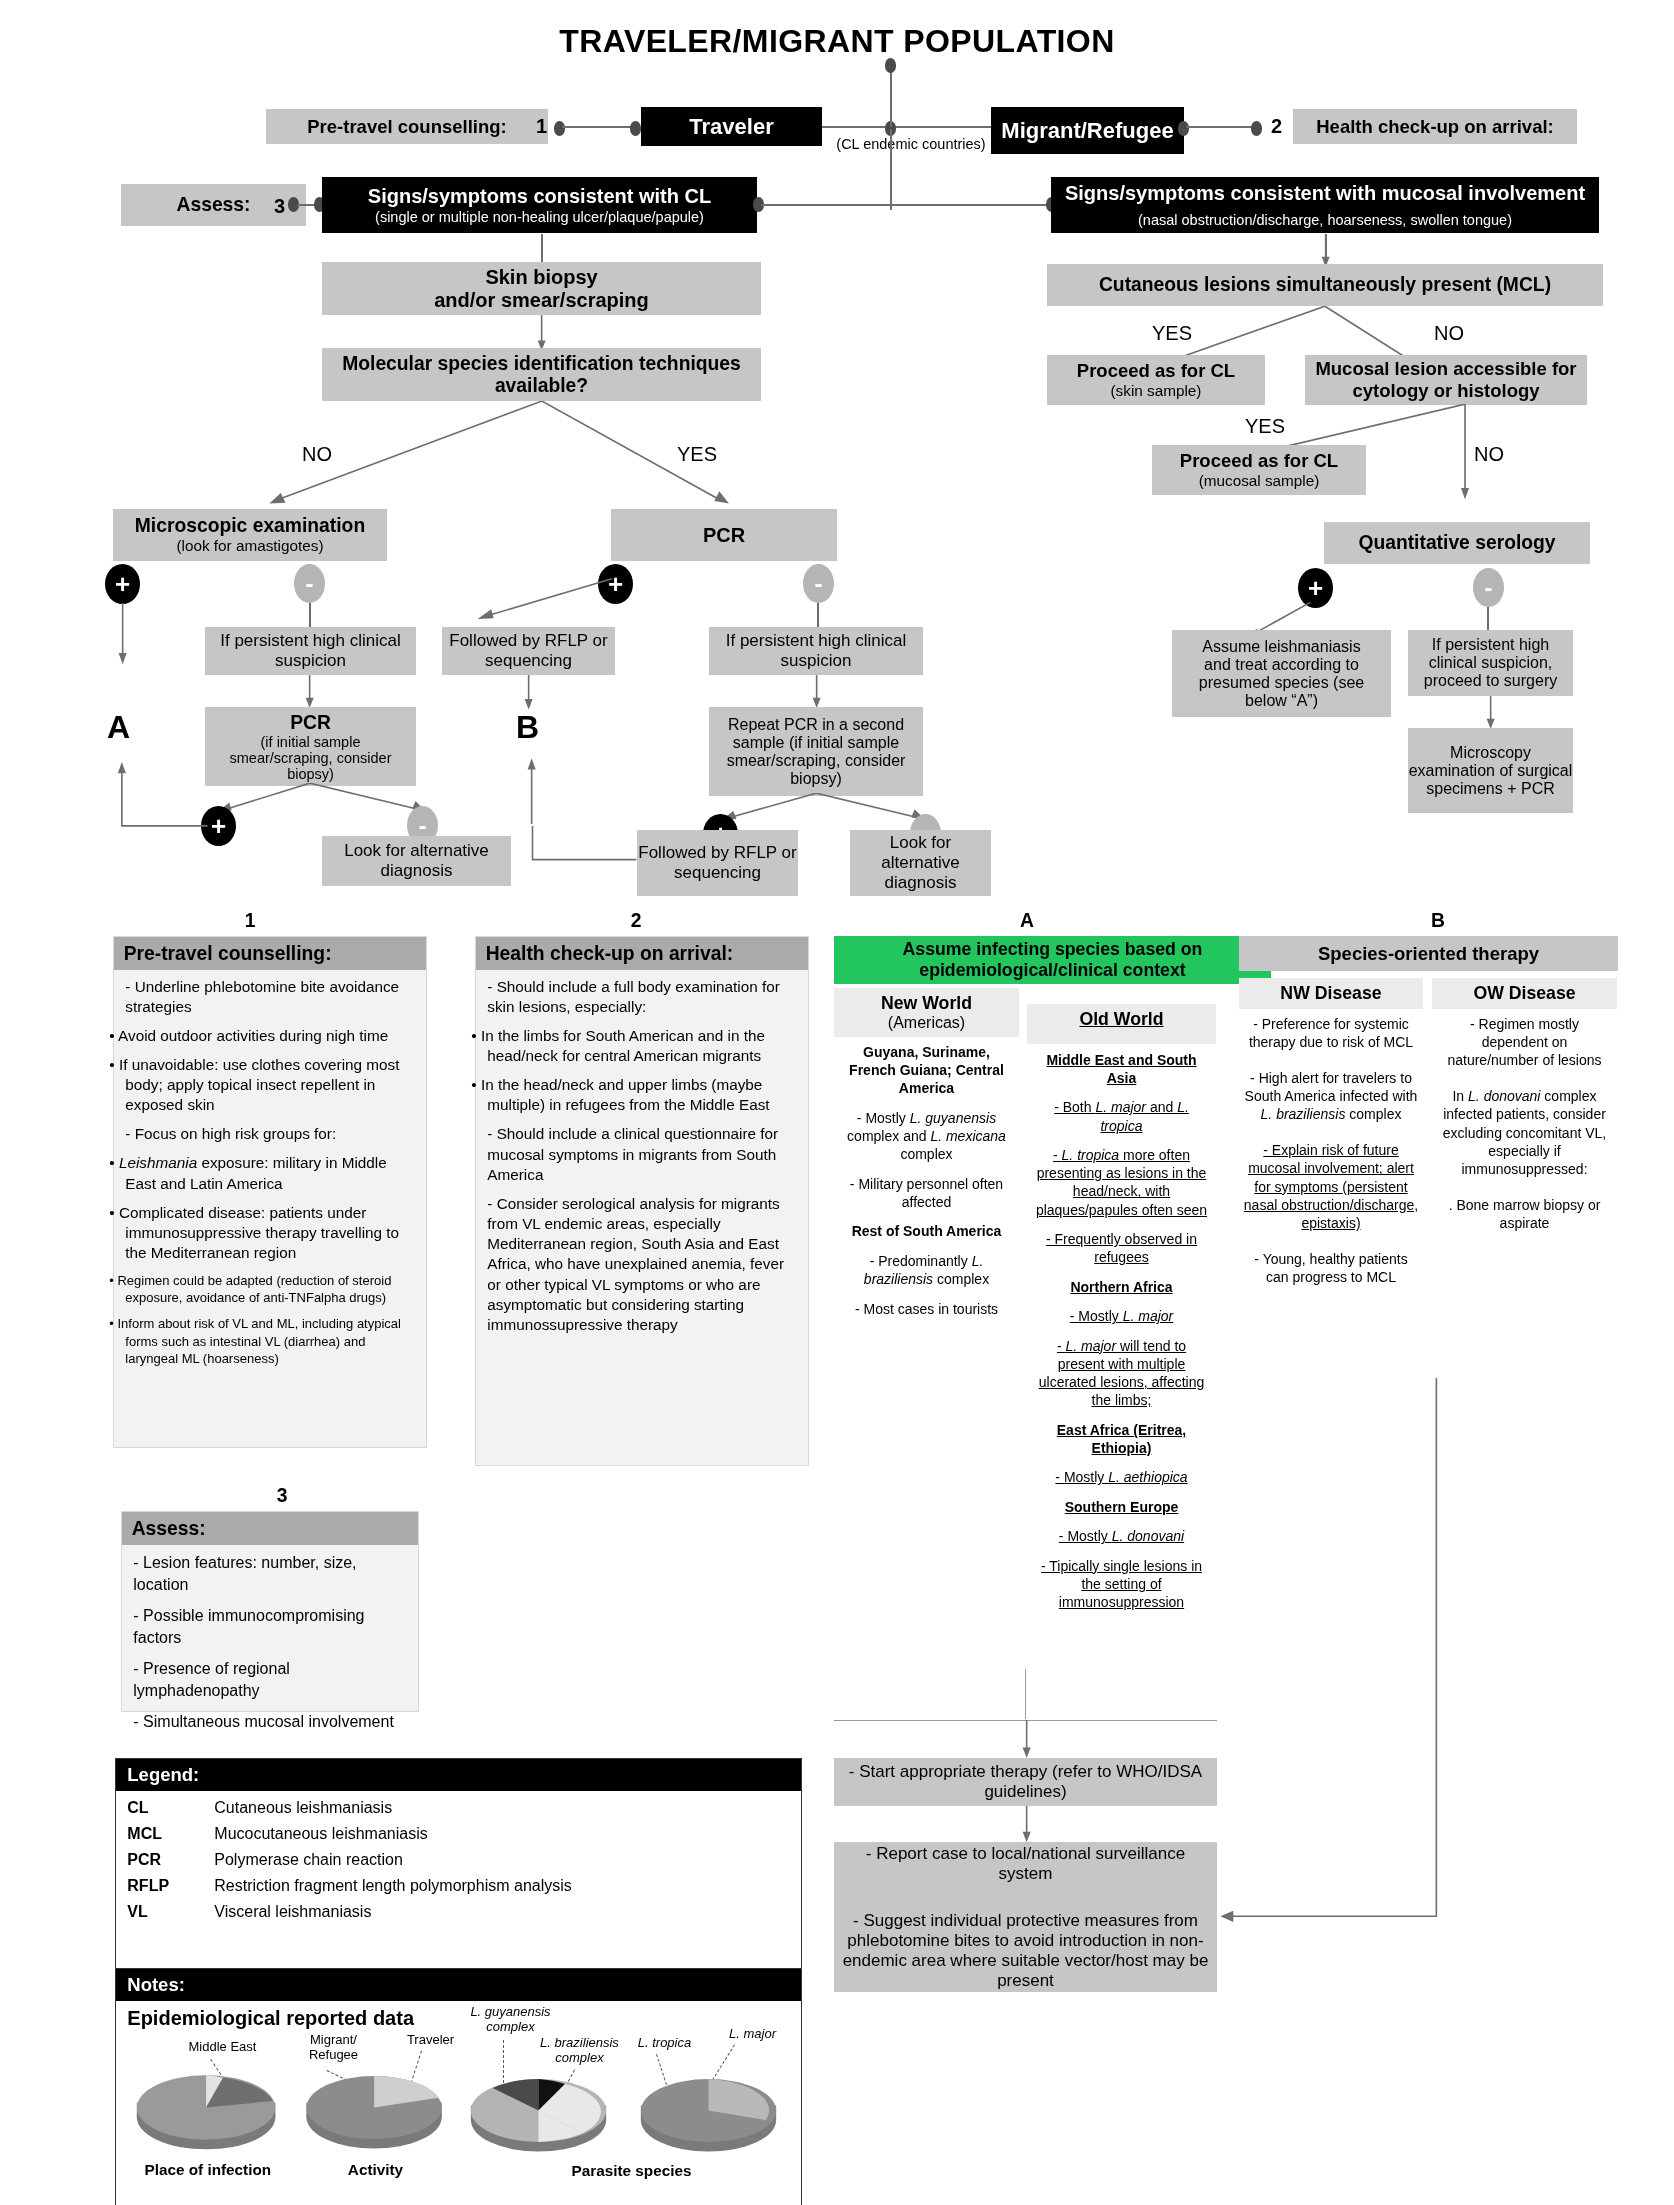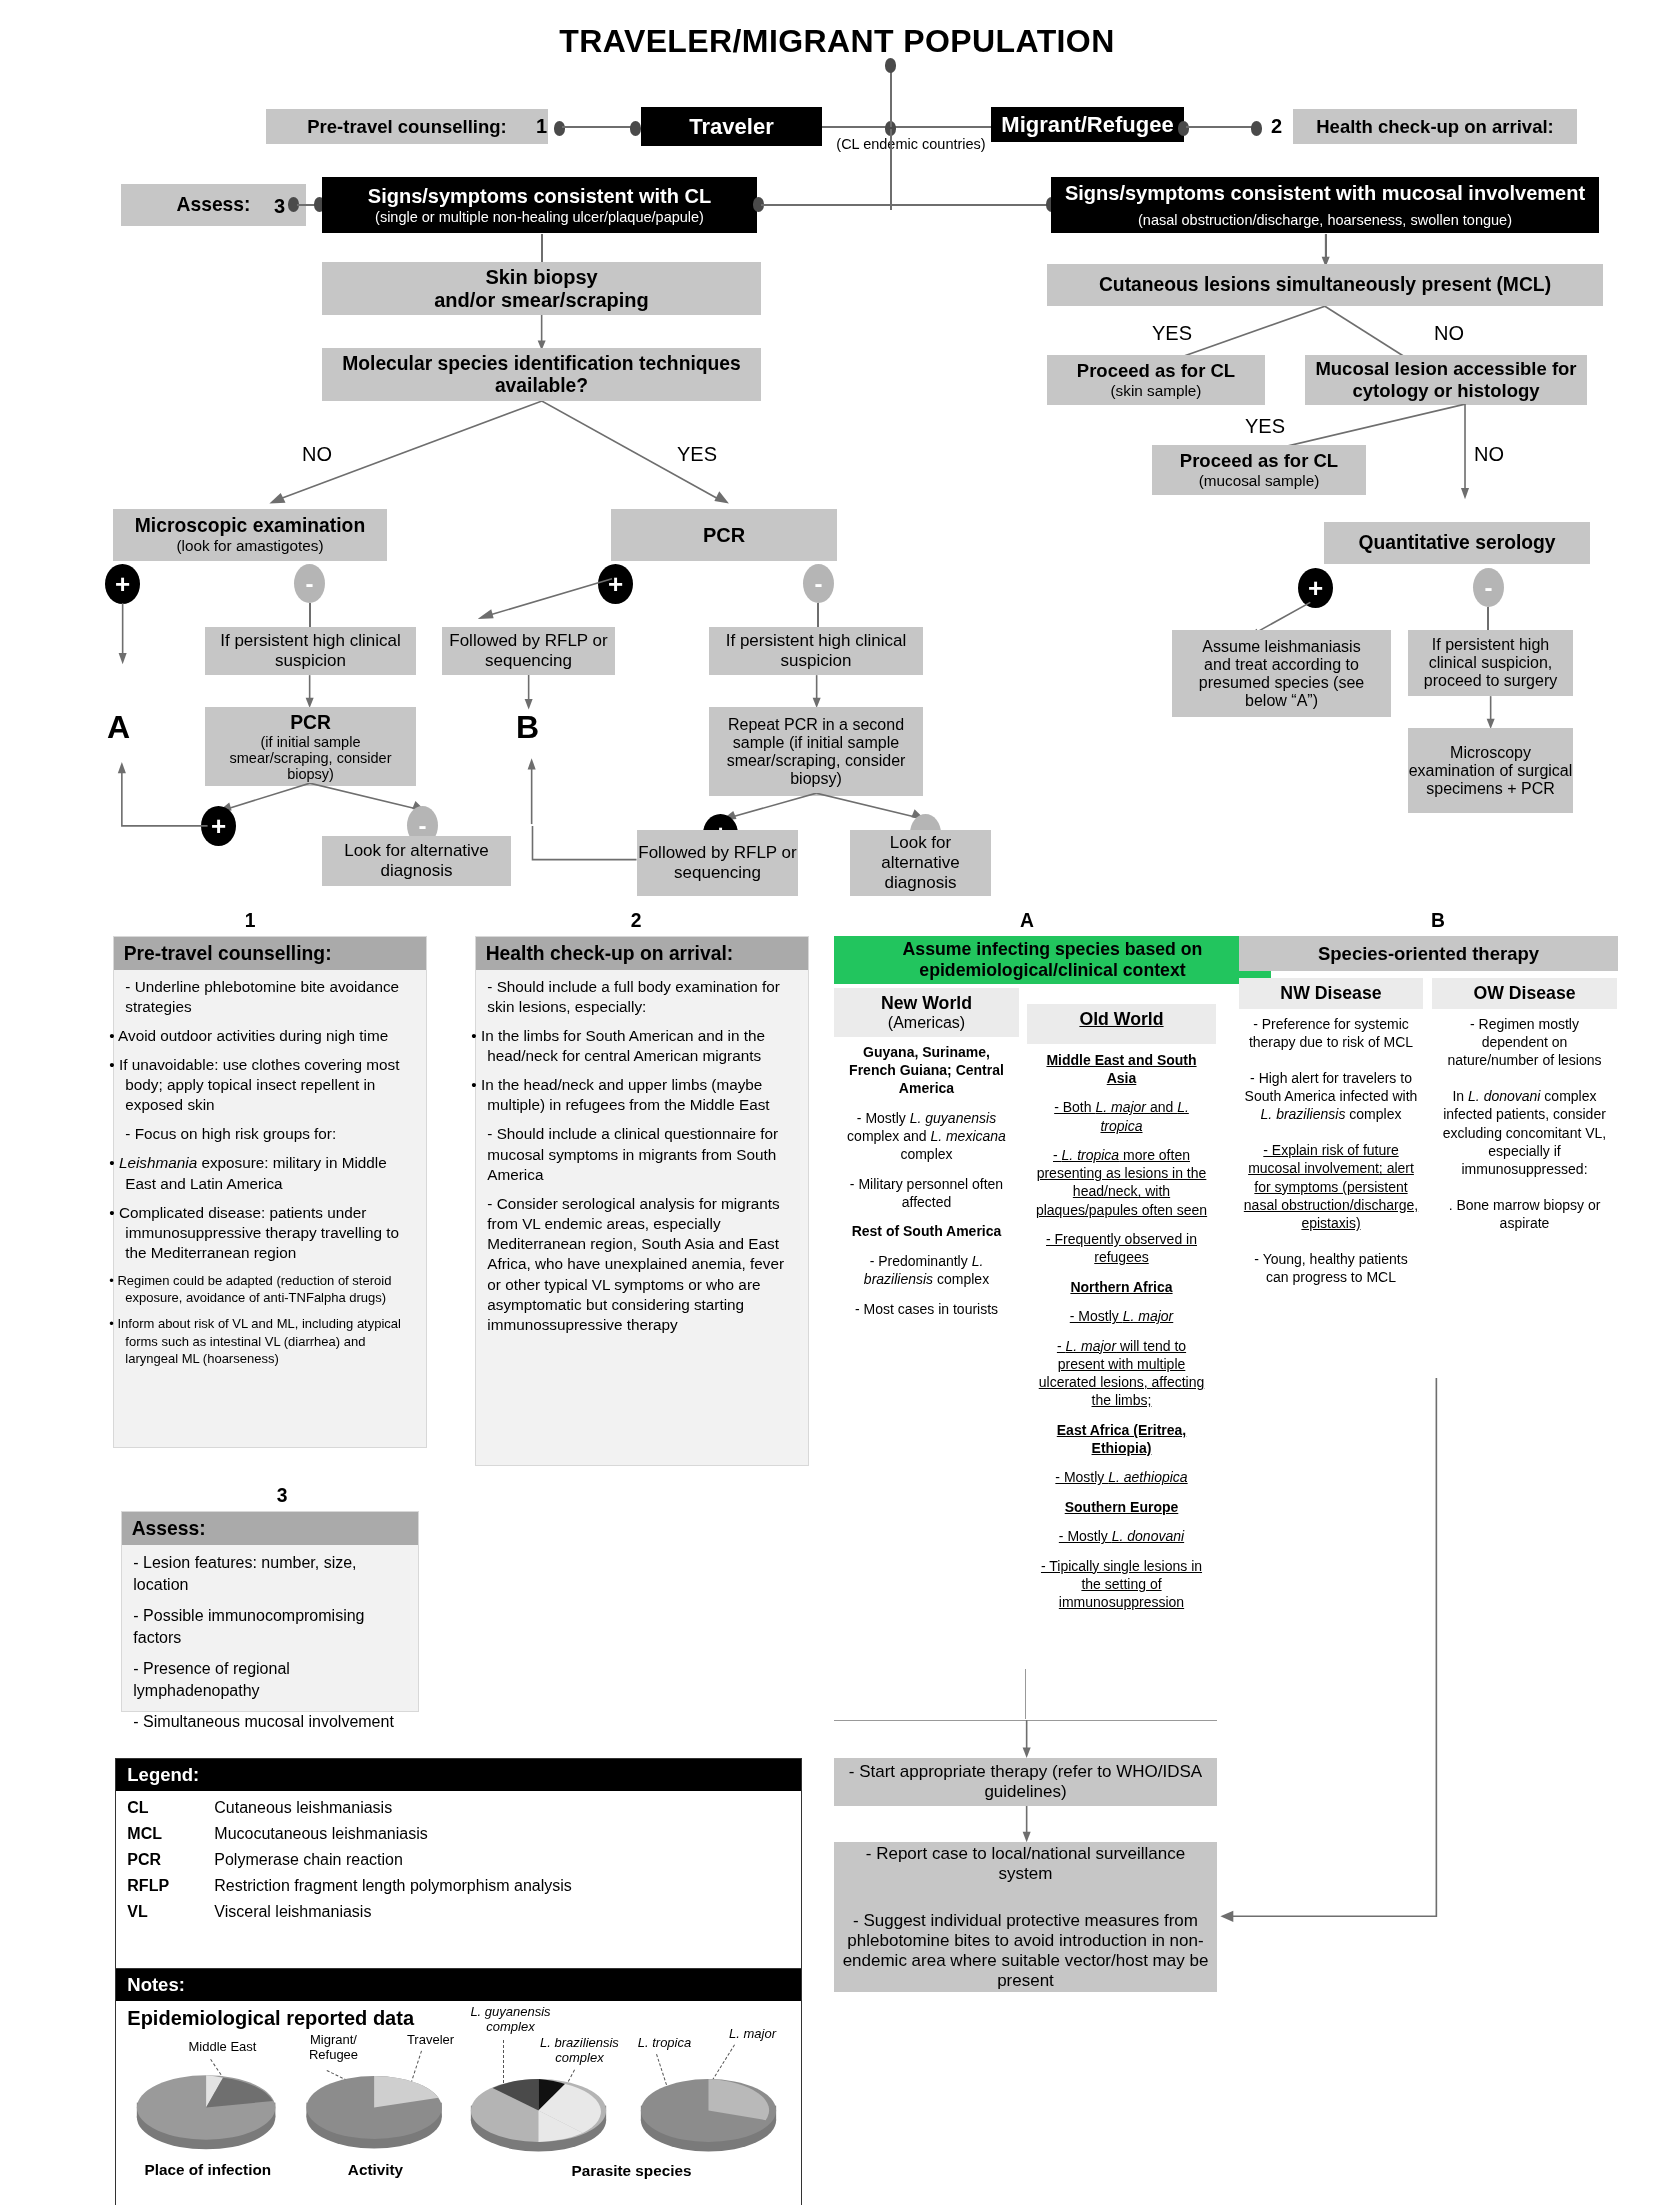--- a/index.html
+++ b/index.html
@@ -65,21 +65,21 @@
 <div class="abs black ctr" style="left:641px;top:107px;width:181px;height:39px;font-size:22px;font-weight:bold;">
   <span>Traveler</span>
 </div>
 <div class="ln hln" style="left:822px;top:126px;width:169px;"></div>
 <div class="abs ctr" style="left:798px;top:133px;width:226px;height:21px;font-size:14.5px;">
   <span>(CL endemic countries)</span>
 </div>
 <div class="dot" style="left:885px;top:121px;width:11.3px;height:14.5px;"></div>
 <div class="ln vln" style="left:890px;top:63px;width:1.6px;height:64px;"></div>
 <div class="dot" style="left:885px;top:58px;width:11.3px;height:14.5px;"></div>
-<div class="abs black ctr" style="left:991px;top:107px;width:193px;height:35px;font-size:22px;font-weight:bold;">
+<div class="abs black ctr" style="left:991px;top:107px;width:193px;height:47px;font-size:22px;font-weight:bold;">
   <span>Migrant/Refugee</span>
 </div>
 <div class="dot" style="left:1178px;top:121px;width:11.3px;height:14.5px;"></div>
 <div class="ln hln" style="left:1186px;top:126px;width:71px;"></div>
 <div class="dot" style="left:1251px;top:121px;width:11.3px;height:14.5px;"></div>
 <div class="abs ctr" style="left:1267px;top:113px;width:19.3px;height:26px;font-size:20px;font-weight:bold;">
   <span>2</span>
 </div>
 <div class="abs grey ctr" style="left:1293px;top:109px;width:284px;height:35px;font-size:18.5px;font-weight:bold;">
   <span>Health check-up on arrival:</span>

